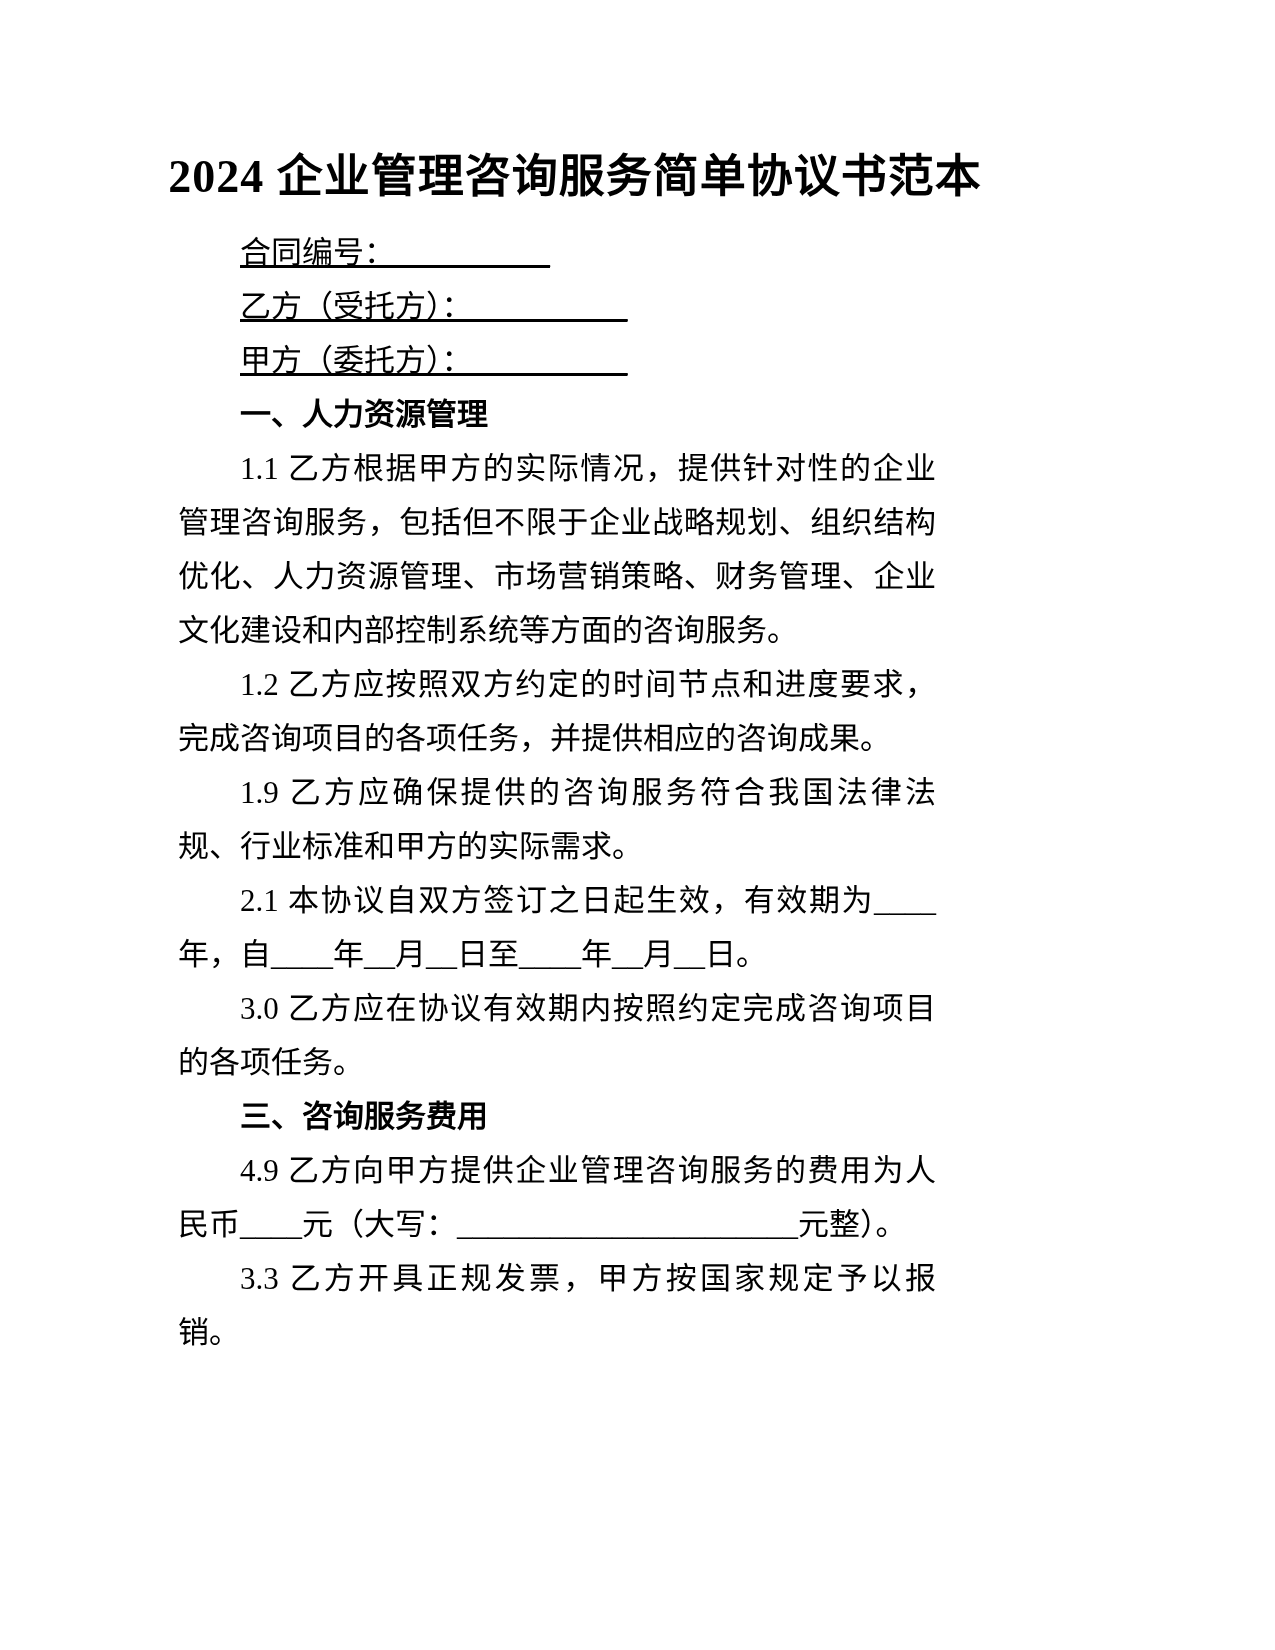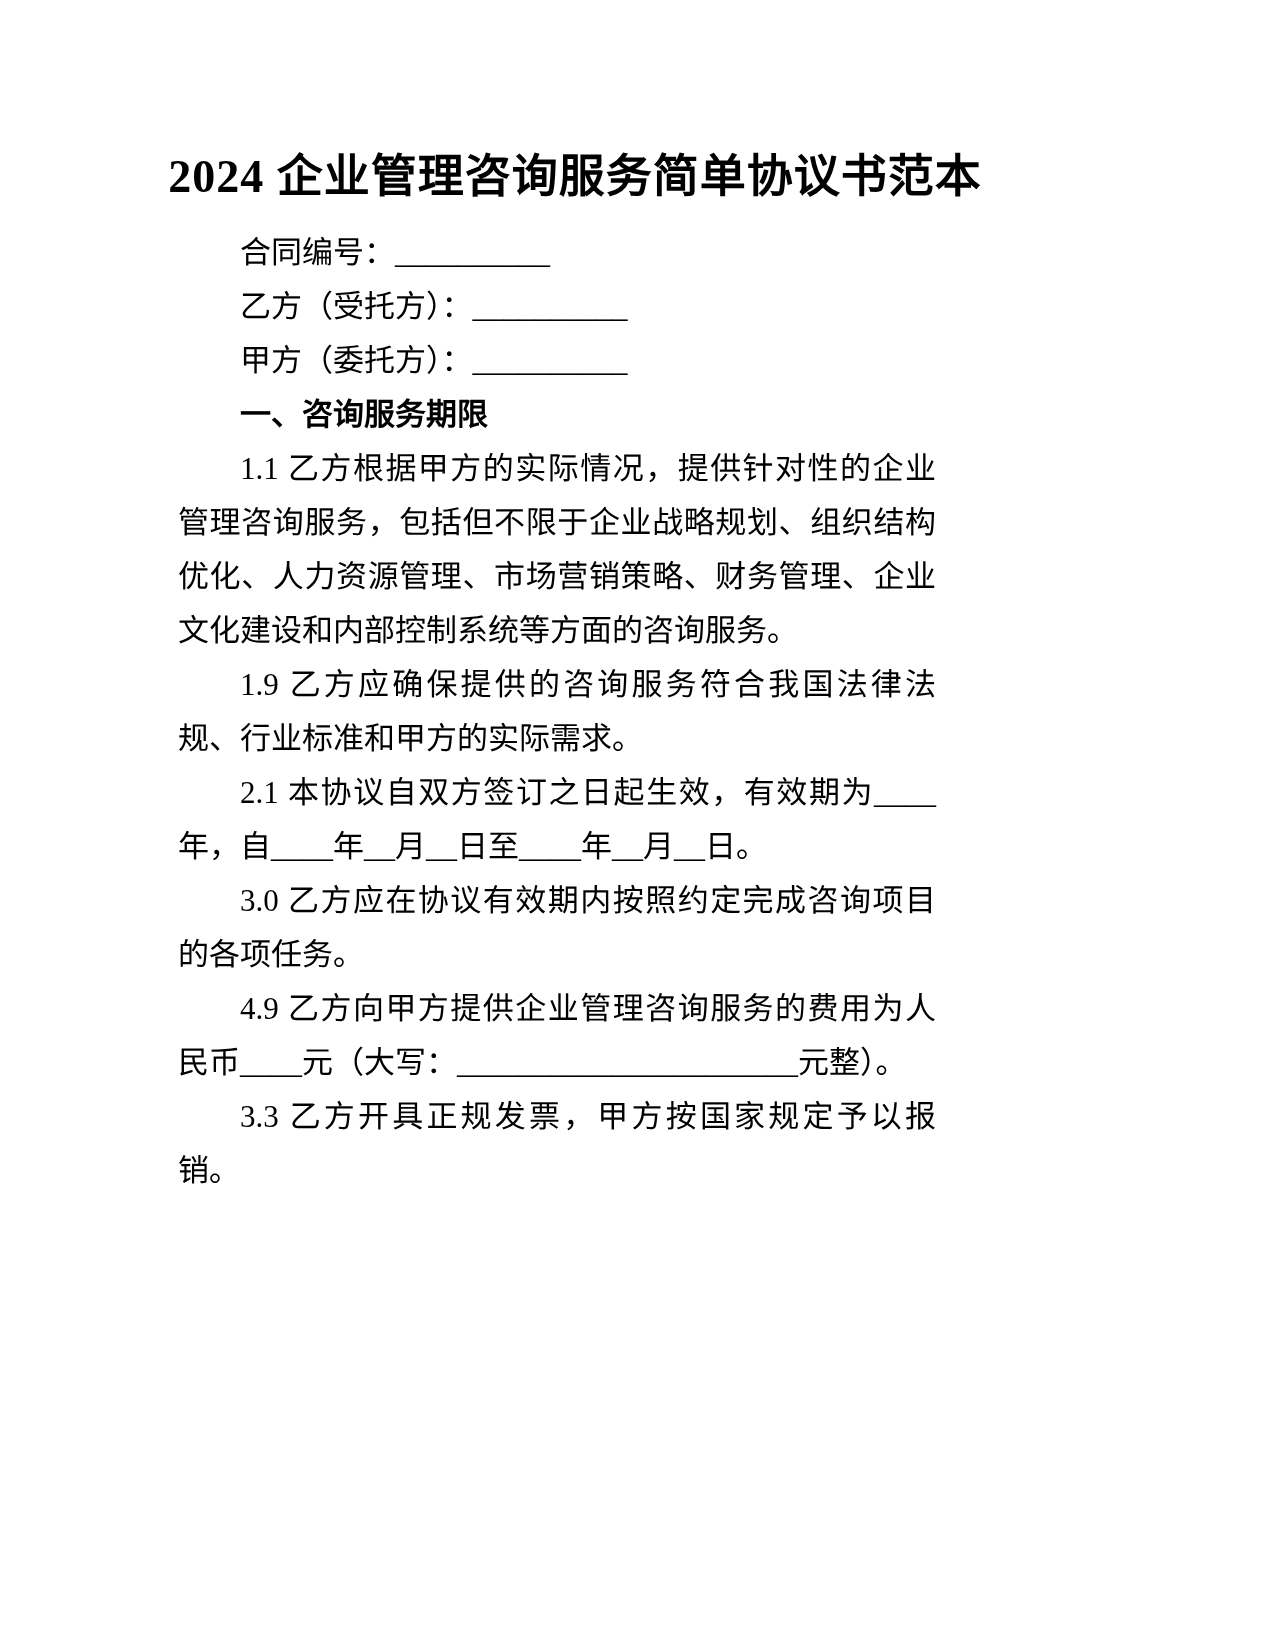--- a/index.html
+++ b/index.html
@@ -35,41 +35,44 @@
     line-height: 54px;
   }
   .content p {
     margin: 0;
     text-indent: 2em;
     text-align: justify;
     word-break: break-all;
   }
   .field {
     text-align: left !important;
+    text-decoration: underline;
   }
   .heading {
     font-weight: 700;
     font-family: "Liberation Sans", "DejaVu Sans", sans-serif;
     text-align: left !important;
   }
 </style>
 </head>
 <body>
 
 <div class="page">
   <h1 class="title">2024 企业管理咨询服务简单协议书范本</h1>
 
   <div class="content">
     <p class="field">合同编号：__________</p>
     <p class="field">乙方（受托方）：__________</p>
     <p class="field">甲方（委托方）：__________</p>
 
-    <p class="heading">一、咨询服务期限</p>
+    <p class="heading">一、人力资源管理</p>
     <p class="para">1.1 乙方根据甲方的实际情况，提供针对性的企业管理咨询服务，包括但不限于企业战略规划、组织结构优化、人力资源管理、市场营销策略、财务管理、企业文化建设和内部控制系统等方面的咨询服务。</p>
+    <p class="para">1.2 乙方应按照双方约定的时间节点和进度要求，完成咨询项目的各项任务，并提供相应的咨询成果。</p>
     <p class="para">1.9 乙方应确保提供的咨询服务符合我国法律法规、行业标准和甲方的实际需求。</p>
 
     <p class="para">2.1 本协议自双方签订之日起生效，有效期为____年，自____年__月__日至____年__月__日。</p>
     <p class="para">3.0 乙方应在协议有效期内按照约定完成咨询项目的各项任务。</p>
 
+    <p class="heading">三、咨询服务费用</p>
     <p class="para">4.9 乙方向甲方提供企业管理咨询服务的费用为人民币____元（大写：______________________元整）。</p>
     <p class="para">3.3 乙方开具正规发票，甲方按国家规定予以报销。</p>
   </div>
 </div>
 
 </body></html>

